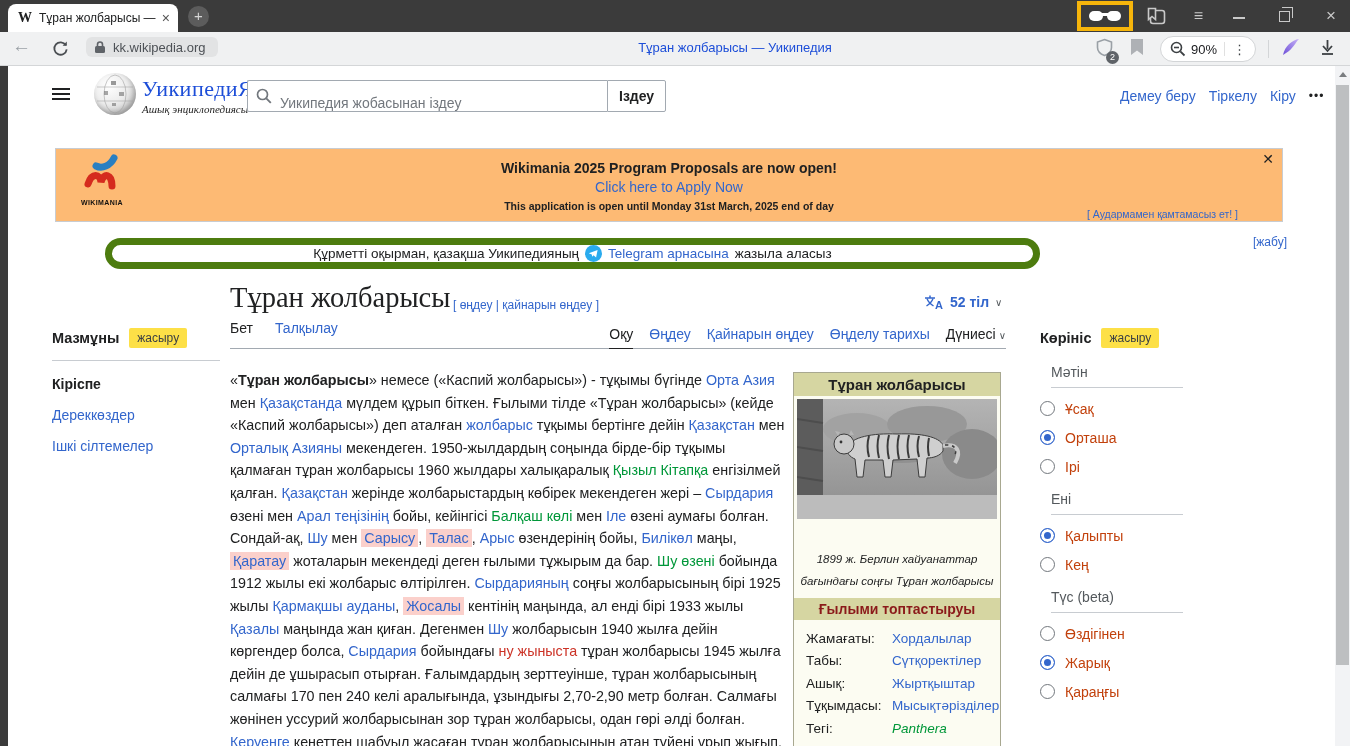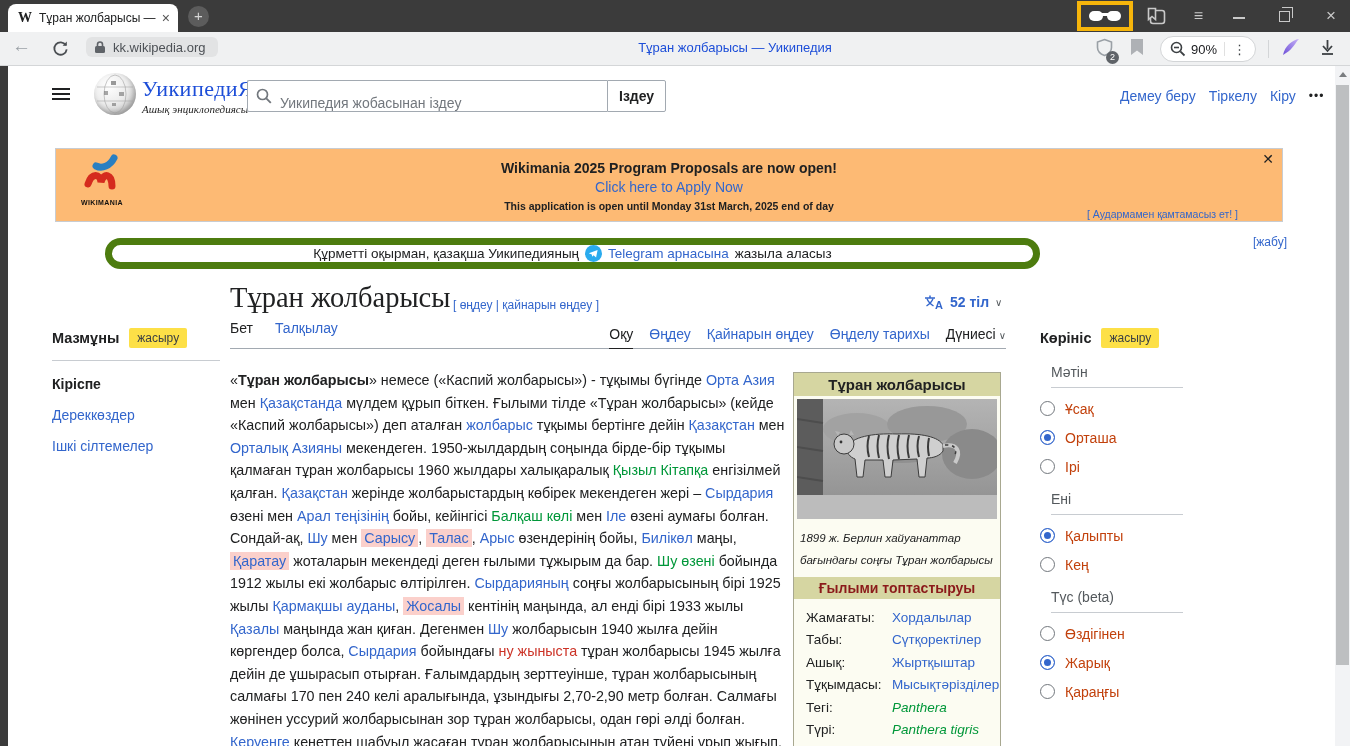--- a/index.html
+++ b/index.html
@@ -109,21 +109,21 @@
   #appearance { position:absolute; left:1032px; top:262px; width:140px; font-size:14px; }
   .sec-label { margin-top:16px; padding-bottom:7px; border-bottom:1px solid #c8ccd1; color:#54595d; width:132px;margin-left:11px; }
   .app-opt { display:flex; align-items:center; gap:10px; margin-top:12px; color:#c2410c; height:17px; }
   .radio { width:15px; height:15px; border:1.5px solid #72777d; border-radius:50%; background:#fff; flex:0 0 auto; }
   .radio.on { border-color:#36c; background:#36c; box-shadow:inset 0 0 0 3px #fff; }
 
   
   #infobox { position:absolute; left:785px; top:306px; width:208px; background:#fcfcf2; border:1px solid #a8a890; font-size:13.5px; }
   .ib-title { background:#d6d6a2; font-weight:bold; font-size:15px; text-align:center; padding:3px 0; color:#202122; }
   .ib-img { margin:3px; width:200px; height:120px; }
-  .ib-caption { font-style:italic; font-size:11.5px; line-height:22px; padding:2px 6px 6px; color:#202122; }
+  .ib-caption { font-style:italic; font-size:11.5px; text-align:center; line-height:22px; padding:2px 6px 6px; color:#202122;margin-top:21px; }
   .ib-sec { background:#d6d6a2; font-weight:bold; font-size:14px; text-align:center; padding:3px 0; color:#8b1a1a; }
   .ib-rows { padding:8px 6px 6px 12px; }
   .ib-row { display:flex; line-height:22.4px; }
   .ib-label { width:86px; flex:0 0 auto; color:#202122; }
   .ib-val { color:#3366cc; }
   .ib-val.sci { color:#009739; font-style:italic; }
 
   
   #article-text { position:absolute; left:222px; top:303px; width:557px; font-size:14.3px; line-height:22.6px; color:#202122; }
   .seg-b { font-weight:bold; }

